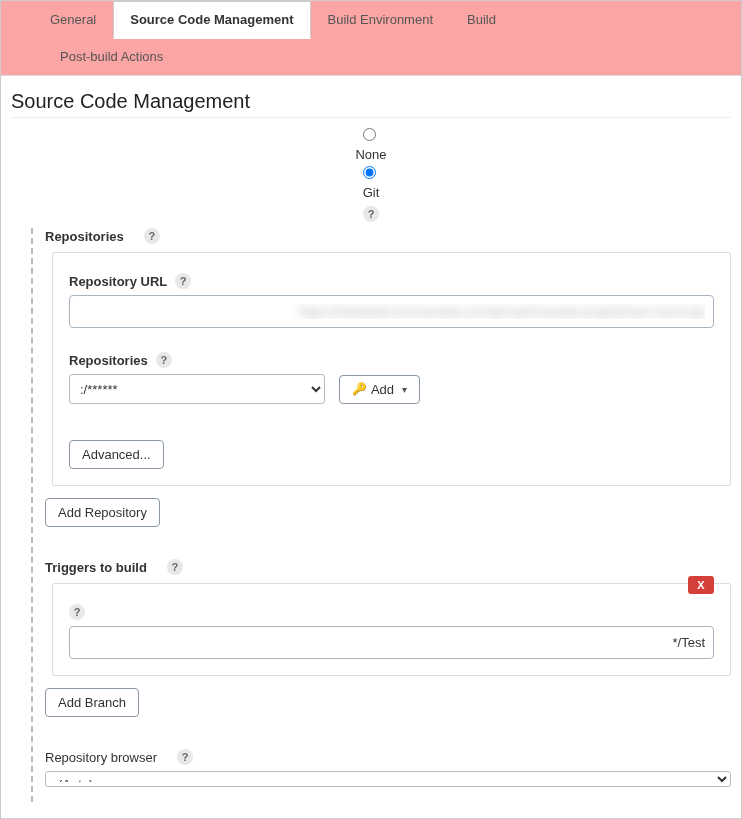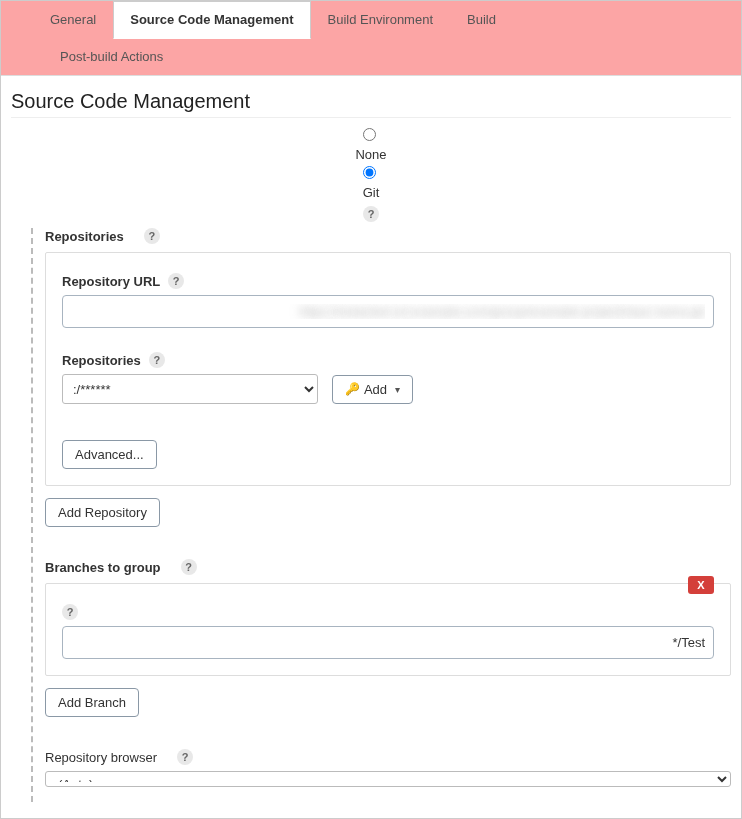--- a/index.html
+++ b/index.html
@@ -91,21 +91,21 @@
     font-weight: 600;
     margin: 6px 0;
     display: flex;
     align-items: center;
     gap: 20px;
   }
   .panel {
     border: 1px solid #ddd;
     border-radius: 2px;
     padding: 14px 16px 16px 16px;
-    margin: 8px 0 12px 0;
+    margin: 8px 0 12px 7px;
     background: #fff;
     position: relative;
   }
   .field-label {
     font-weight: 600;
     margin: 6px 0;
     display: flex;
     align-items: center;
     gap: 8px;
   }
@@ -252,21 +252,21 @@
         <div class="right">
           <button class="btn">Advanced...</button>
         </div>
       </div>
 
       <button class="btn">Add Repository</button>
 
       <div style="height:26px"></div>
 
       <div class="section-head">
-        <span>Branches to group</span>
+        <span>Triggers to build</span>
         <span class="help">?</span>
       </div>
 
       <div class="panel">
         <div class="delete-badge">X</div>
         <div class="field-label">
           <span class="help">?</span>
         </div>
         <input class="text-input" type="text" value="*/Test" style="">
       </div>

